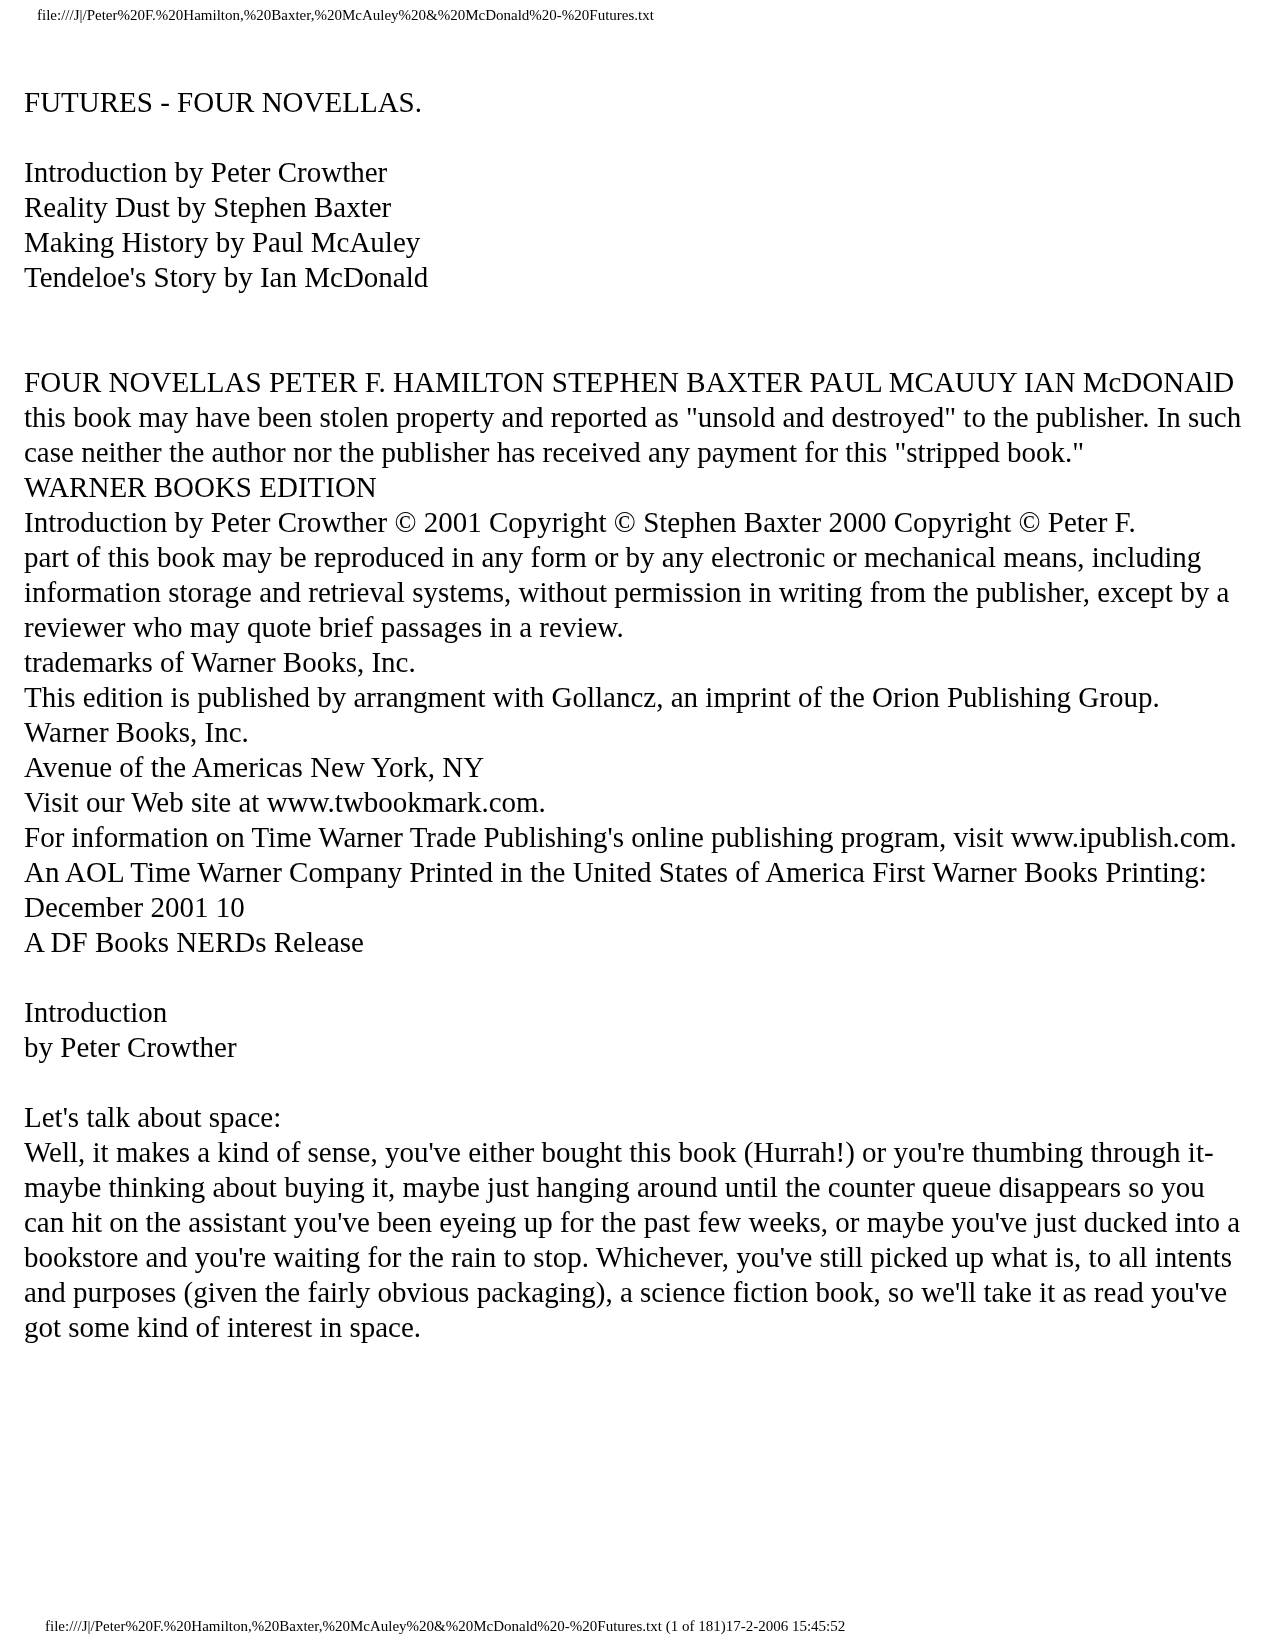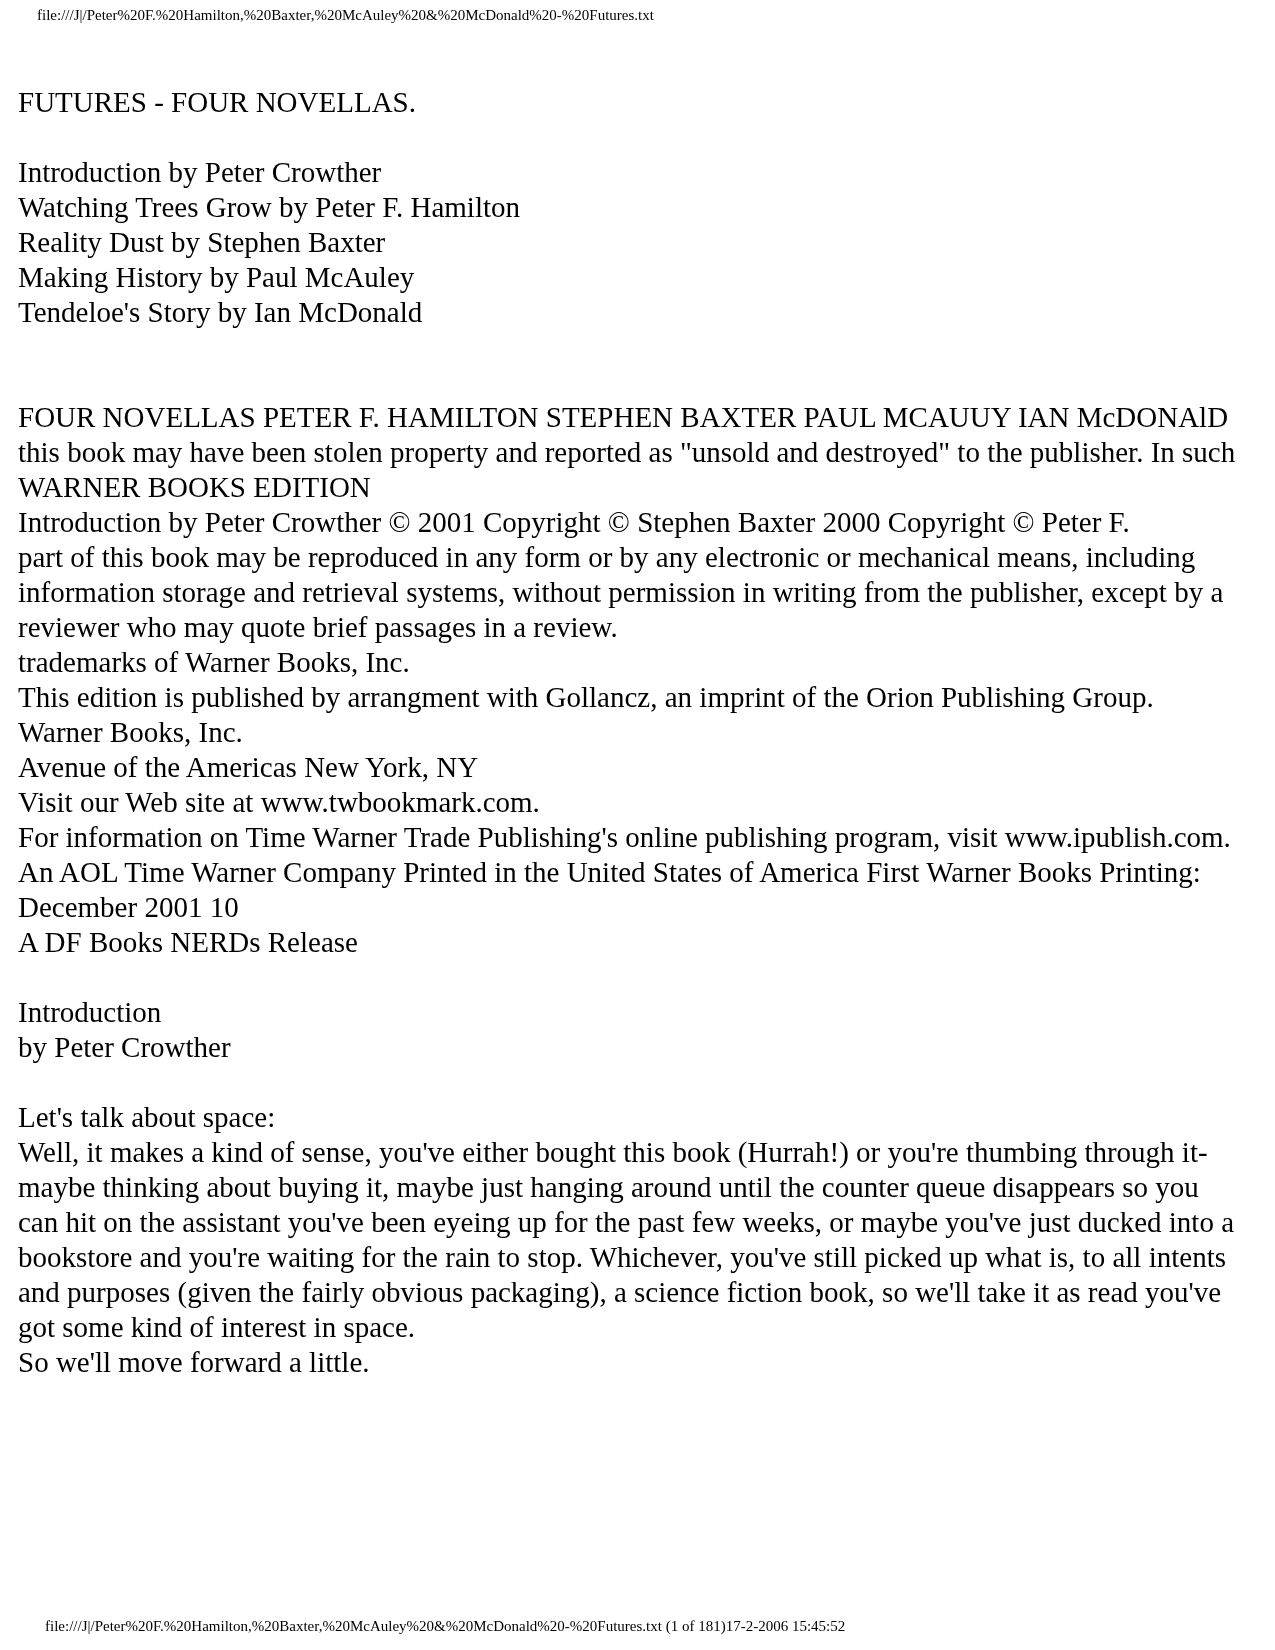--- a/index.html
+++ b/index.html
@@ -20,21 +20,21 @@
     position: absolute;
     left: 37px;
     top: 6px;
     font-size: 15px;
     line-height: 18px;
     white-space: pre;
     color: #000000;
   }
   .doc {
     position: absolute;
-    left: 18px;
+    left: 24px;
     top: 85px;
     width: 1240px;
     font-size: 29px;
     line-height: 35px;
     color: #000000;
   }
   .doc .line {
     white-space: pre;
     min-height: 35px;
   }
@@ -52,28 +52,28 @@
 <body>
 
 <div class="page">
 
   <div class="print-header">file:///J|/Peter%20F.%20Hamilton,%20Baxter,%20McAuley%20&amp;%20McDonald%20-%20Futures.txt</div>
 
   <div class="doc">
       <div class="line">FUTURES - FOUR NOVELLAS.</div>
       <div class="line"></div>
       <div class="line">Introduction by Peter Crowther</div>
-      <div class="line">Watching Trees Grow by Peter F. Hamilton</div>
       <div class="line">Reality Dust by Stephen Baxter</div>
       <div class="line">Making History by Paul McAuley</div>
       <div class="line">Tendeloe's Story by Ian McDonald</div>
       <div class="line"></div>
       <div class="line"></div>
       <div class="line">FOUR NOVELLAS PETER F. HAMILTON STEPHEN BAXTER PAUL MCAUUY IAN McDONAlD</div>
       <div class="line">this book may have been stolen property and reported as "unsold and destroyed" to the publisher. In such</div>
+      <div class="line">case neither the author nor the publisher has received any payment for this "stripped book."</div>
       <div class="line">WARNER BOOKS EDITION</div>
       <div class="line">Introduction by Peter Crowther © 2001 Copyright © Stephen Baxter 2000 Copyright © Peter F.</div>
       <div class="line">part of this book may be reproduced in any form or by any electronic or mechanical means, including</div>
       <div class="line">information storage and retrieval systems, without permission in writing from the publisher, except by a</div>
       <div class="line">reviewer who may quote brief passages in a review.</div>
       <div class="line">trademarks of Warner Books, Inc.</div>
       <div class="line">This edition is published by arrangment with Gollancz, an imprint of the Orion Publishing Group.</div>
       <div class="line">Warner Books, Inc.</div>
       <div class="line">Avenue of the Americas New York, NY</div>
       <div class="line">Visit our Web site at www.twbookmark.com.</div>
@@ -85,18 +85,17 @@
       <div class="line">Introduction</div>
       <div class="line">by Peter Crowther</div>
       <div class="line"></div>
       <div class="line">Let's talk about space:</div>
       <div class="line">Well, it makes a kind of sense, you've either bought this book (Hurrah!) or you're thumbing through it-</div>
       <div class="line">maybe thinking about buying it, maybe just hanging around until the counter queue disappears so you</div>
       <div class="line">can hit on the assistant you've been eyeing up for the past few weeks, or maybe you've just ducked into a</div>
       <div class="line">bookstore and you're waiting for the rain to stop. Whichever, you've still picked up what is, to all intents</div>
       <div class="line">and purposes (given the fairly obvious packaging), a science fiction book, so we'll take it as read you've</div>
       <div class="line">got some kind of interest in space.</div>
-      <div class="line">So we'll move forward a little.</div>
     </div>
 
   <div class="print-footer"><span>file:///J|/Peter%20F.%20Hamilton,%20Baxter,%20McAuley%20&amp;%20McDonald%20-%20Futures.txt</span><span> (1 of 181)</span><span>17-2-2006 15:45:52</span></div>
 
 </div>
 
 </body></html>

